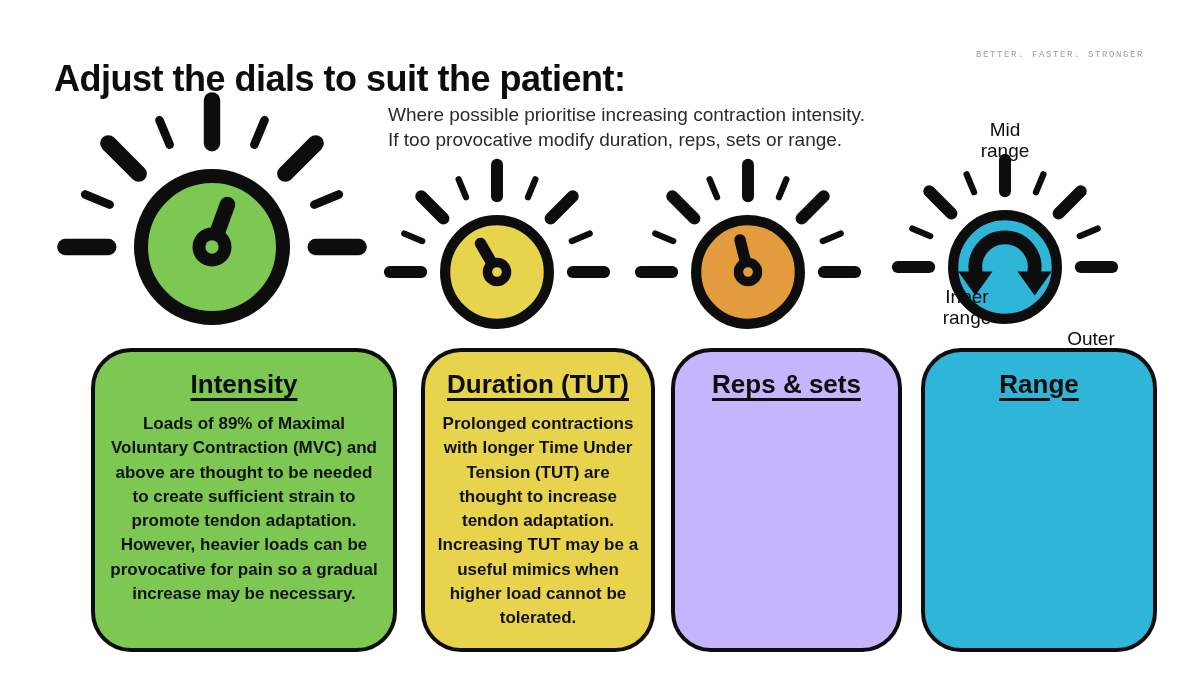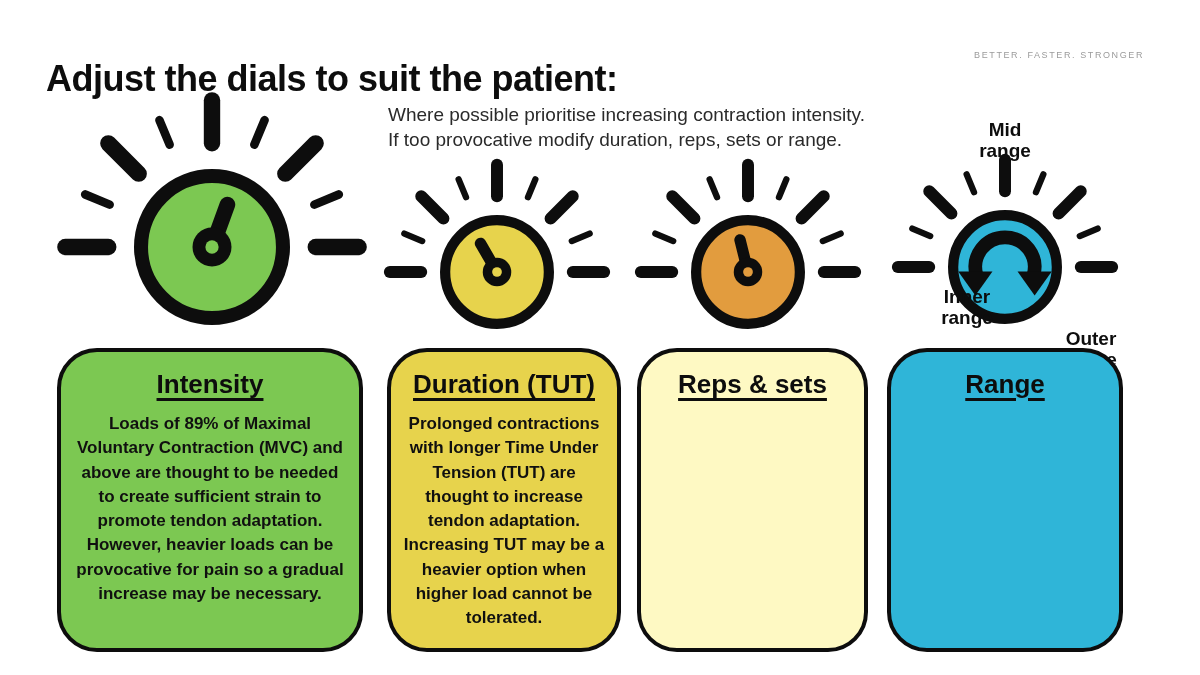--- a/index.html
+++ b/index.html
@@ -1,52 +1,52 @@
 <!DOCTYPE html>
 <html><head>
 <meta charset="utf-8">
 <style>
   html,body{margin:0;padding:0;}
   body{
     width:1200px;height:675px;position:relative;background:#ffffff;overflow:hidden;
     font-family:"Liberation Sans",sans-serif;color:#111;
   }
   .title{
-    position:absolute;left:46px;top:34px;font-size:36px;font-weight:800;
+    position:absolute;left:54px;top:34px;font-size:36px;font-weight:800;
     letter-spacing:-0.5px;color:#0d0d0d;
   }
   .subtitle{
     position:absolute;left:388px;top:102px;width:500px;font-size:19px;
     line-height:1.32;color:#2a2a2a;
   }
   
   .logo{position:absolute;left:878px;top:46px;width:280px;}
   .logo-text{font-size:24px;font-weight:800;letter-spacing:0.5px;white-space:nowrap;position:relative;}
   .logo-run{color:#3f4347;}
   .logo-physio{color:#e3cc00;}
   .logo-dot{position:absolute;left:1px;top:-6px;width:7px;height:7px;border-radius:50%;background:#3f4347;}
-  .logo-tagline{font-size:9px;letter-spacing:1.6px;color:#9b9b9b;margin-top:4px;text-align:right;padding-right:14px;}
+  .logo-tagline{font-size:9px;letter-spacing:1.6px;color:#9b9b9b;margin-top:4px;text-align:right;padding-right:14px;font-family:Liberation Mono, monospace;}
   
   .dial{position:absolute;}
   .dial svg{display:block;}
   .dial-green{left:56px;top:91px;width:312px;}
   .dial-yellow{left:383px;top:158px;width:228px;}
   .dial-orange{left:634px;top:158px;width:228px;}
   .dial-blue{left:891px;top:153px;width:228px;}
   .range-label{
-    position:absolute;width:110px;text-align:center;font-size:19px;font-weight:700;
+    position:absolute;width:110px;text-align:center;font-size:19px;font-weight:400;
     line-height:21px;color:#0d0d0d;
   }
   .label-mid{left:950px;top:119px;}
   .label-inner{left:912px;top:286px;}
   .label-outer{left:1036px;top:296px;margin-top:32px;}
   
   .card{
     position:absolute;top:348px;height:304px;box-sizing:border-box;
-    border:4px solid #0d0d0d;border-radius:40px;padding:17px 12px 12px 12px;text-align:center;
+    border:4px solid #0d0d0d;border-radius:40px;padding:17px 12px 12px 12px;text-align:center;margin-left:34px;
   }
   .card-1{left:57px;width:306px;}
   .card-2{left:387px;width:234px;}
   .card-3{left:637px;width:231px;}
   .card-4{left:887px;width:236px;}
   .card h2{
     margin:0 0 12px 0;font-size:26px;font-weight:800;color:#0d0d0d;
     text-decoration:underline;text-decoration-thickness:2.5px;text-underline-offset:5px;
   }
   .card p{margin:0;font-size:17px;font-weight:700;line-height:1.43;color:#101010;}
@@ -146,20 +146,20 @@
   <div>Outer</div>
   <div>range</div>
 </div>
 
 <div class="card card-1" style="background: rgb(124, 200, 82);">
   <h2>Intensity</h2>
   <p>Loads of 89% of Maximal Voluntary Contraction (MVC) and above are thought to be needed to create sufficient strain to promote tendon adaptation. However, heavier loads can be provocative for pain so a gradual increase may be necessary.</p>
 </div>
 <div class="card card-2" style="background: rgb(231, 211, 76);">
   <h2>Duration (TUT)</h2>
-  <p>Prolonged contractions with longer Time Under Tension (TUT) are thought to increase tendon adaptation. Increasing TUT may be a heavier option when higher load cannot be tolerated.</p>
+  <p>Prolonged contractions with longer Time Under Tension (TUT) are thought to increase tendon adaptation. Increasing TUT may be a useful mimics when higher load cannot be tolerated.</p>
 </div>
-<div class="card card-3" style="background: #fef9c3;">
+<div class="card card-3" style="background: #c4b5fd;">
   <h2>Reps &amp; sets</h2>
 </div>
 <div class="card card-4" style="background: rgb(47, 181, 216);">
   <h2>Range</h2>
 </div>
 
 </body></html>

